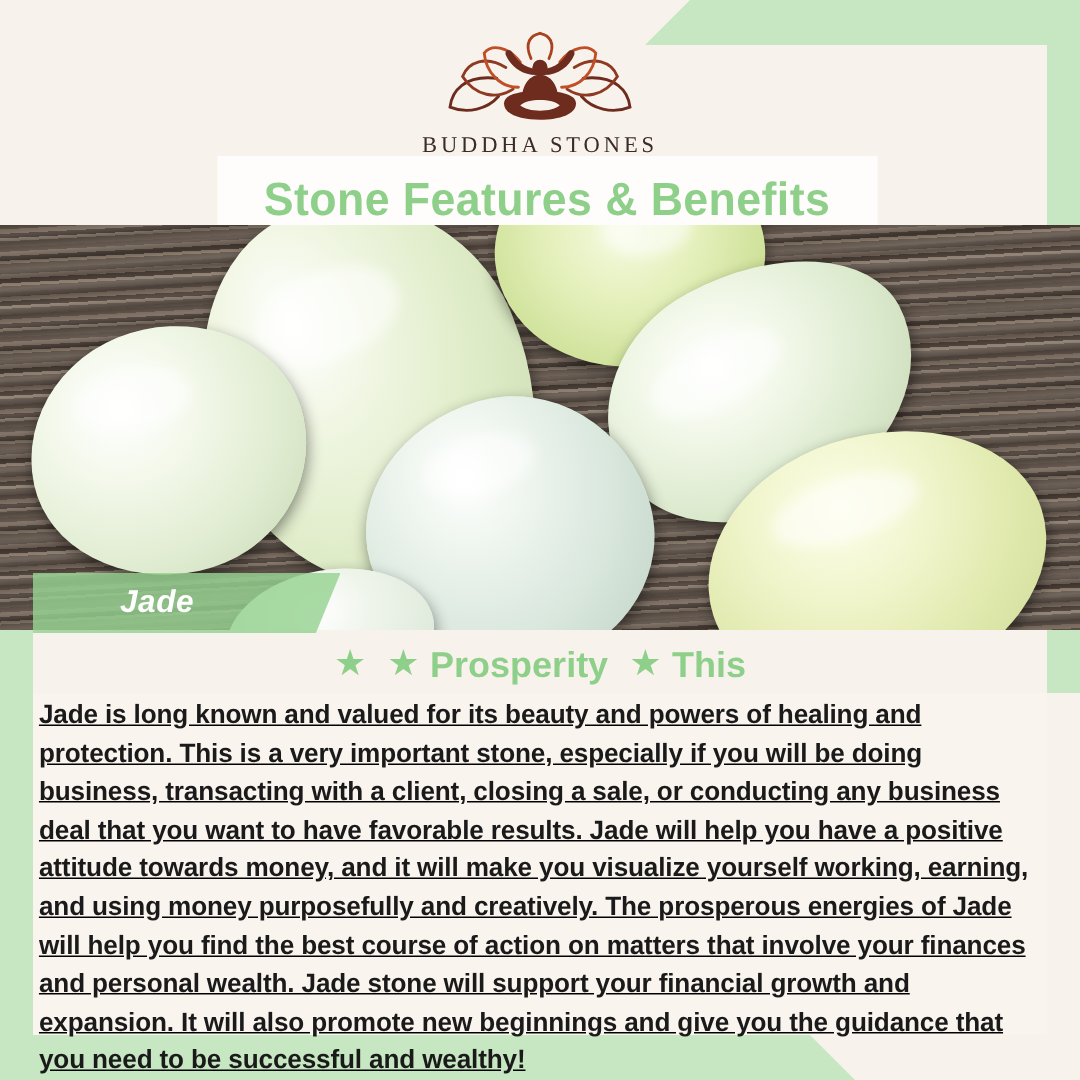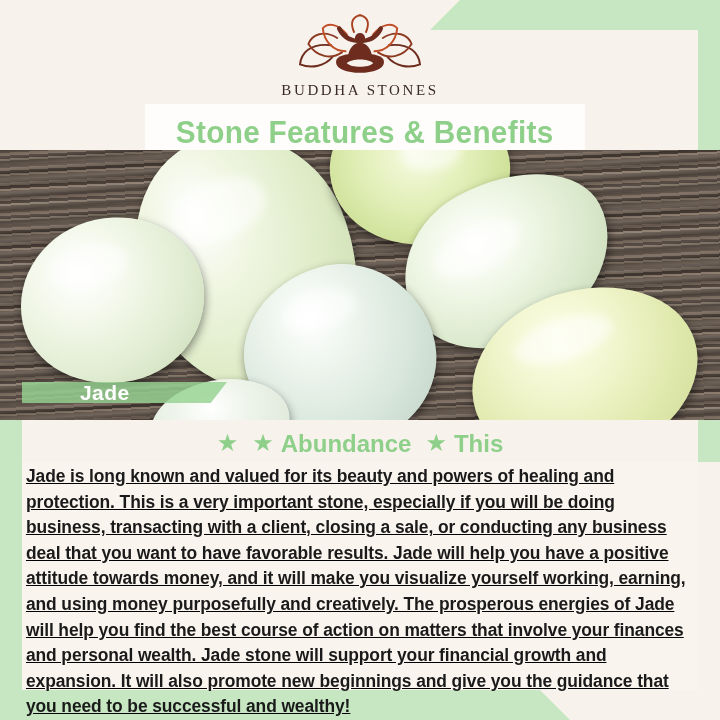--- a/index.html
+++ b/index.html
@@ -62,21 +62,21 @@
   
   .brand-block {
     position: absolute;
     top: 14px;
     left: 0;
     width: 720px;
     height: 92px;
     display: flex;
     flex-direction: column;
     align-items: center;
-    justify-content: flex-start;
+    justify-content: flex-end;
   }
   .brand-mark {
     width: 132px;
     height: 66px;
     display: block;
   }
   .brand-name {
     margin-top: 2px;
     font-family: "Liberation Serif", serif;
     font-size: 15px;
@@ -153,25 +153,26 @@
     background: rgba(255,255,255,0.55);
     filter: blur(4px);
   }
 
   
   .stone-label {
     position: absolute;
     left: 22px;
     top: 382px;
     width: 205px;
-    height: 21px;
+    height: 40px;
     background: rgba(150, 210, 145, 0.82);
     clip-path: polygon(0 0, 100% 0, 92% 100%, 0 100%);
     display: flex;
     align-items: center;
+    font-style: italic;
   }
   .stone-label-text {
     margin-left: 58px;
     color: #ffffff;
     font-family: "Liberation Sans Narrow", "Liberation Sans", sans-serif;
     font-weight: bold;
     font-size: 21px;
     letter-spacing: 0.4px;
   }
 
@@ -345,21 +346,21 @@
   <div class="stone-label">
     <span class="stone-label-text">Jade</span>
   </div>
 
   <div class="benefits">
     <div class="benefit">
       <span class="benefit-star">★</span>
     </div>
     <div class="benefit">
       <span class="benefit-star">★</span>
-      <span class="benefit-label">Abundance</span>
+      <span class="benefit-label">Prosperity</span>
     </div>
     <div class="benefit">
       <span class="benefit-star">★</span>
       <span class="benefit-label">This</span>
     </div>
   </div>
 
   <div class="body-panel">
     <p class="body-text">Jade is long known and valued for its beauty and powers of healing and protection. This is a very important stone, especially if you will be doing business, transacting with a client, closing a sale, or conducting any business deal that you want to have favorable results. Jade will help you have a positive attitude towards money, and it will make you visualize yourself working, earning, and using money purposefully and creatively. The prosperous energies of Jade will help you find the best course of action on matters that involve your finances and personal wealth. Jade stone will support your financial growth and expansion. It will also promote new beginnings and give you the guidance that you need to be successful and wealthy!</p>
   </div>

